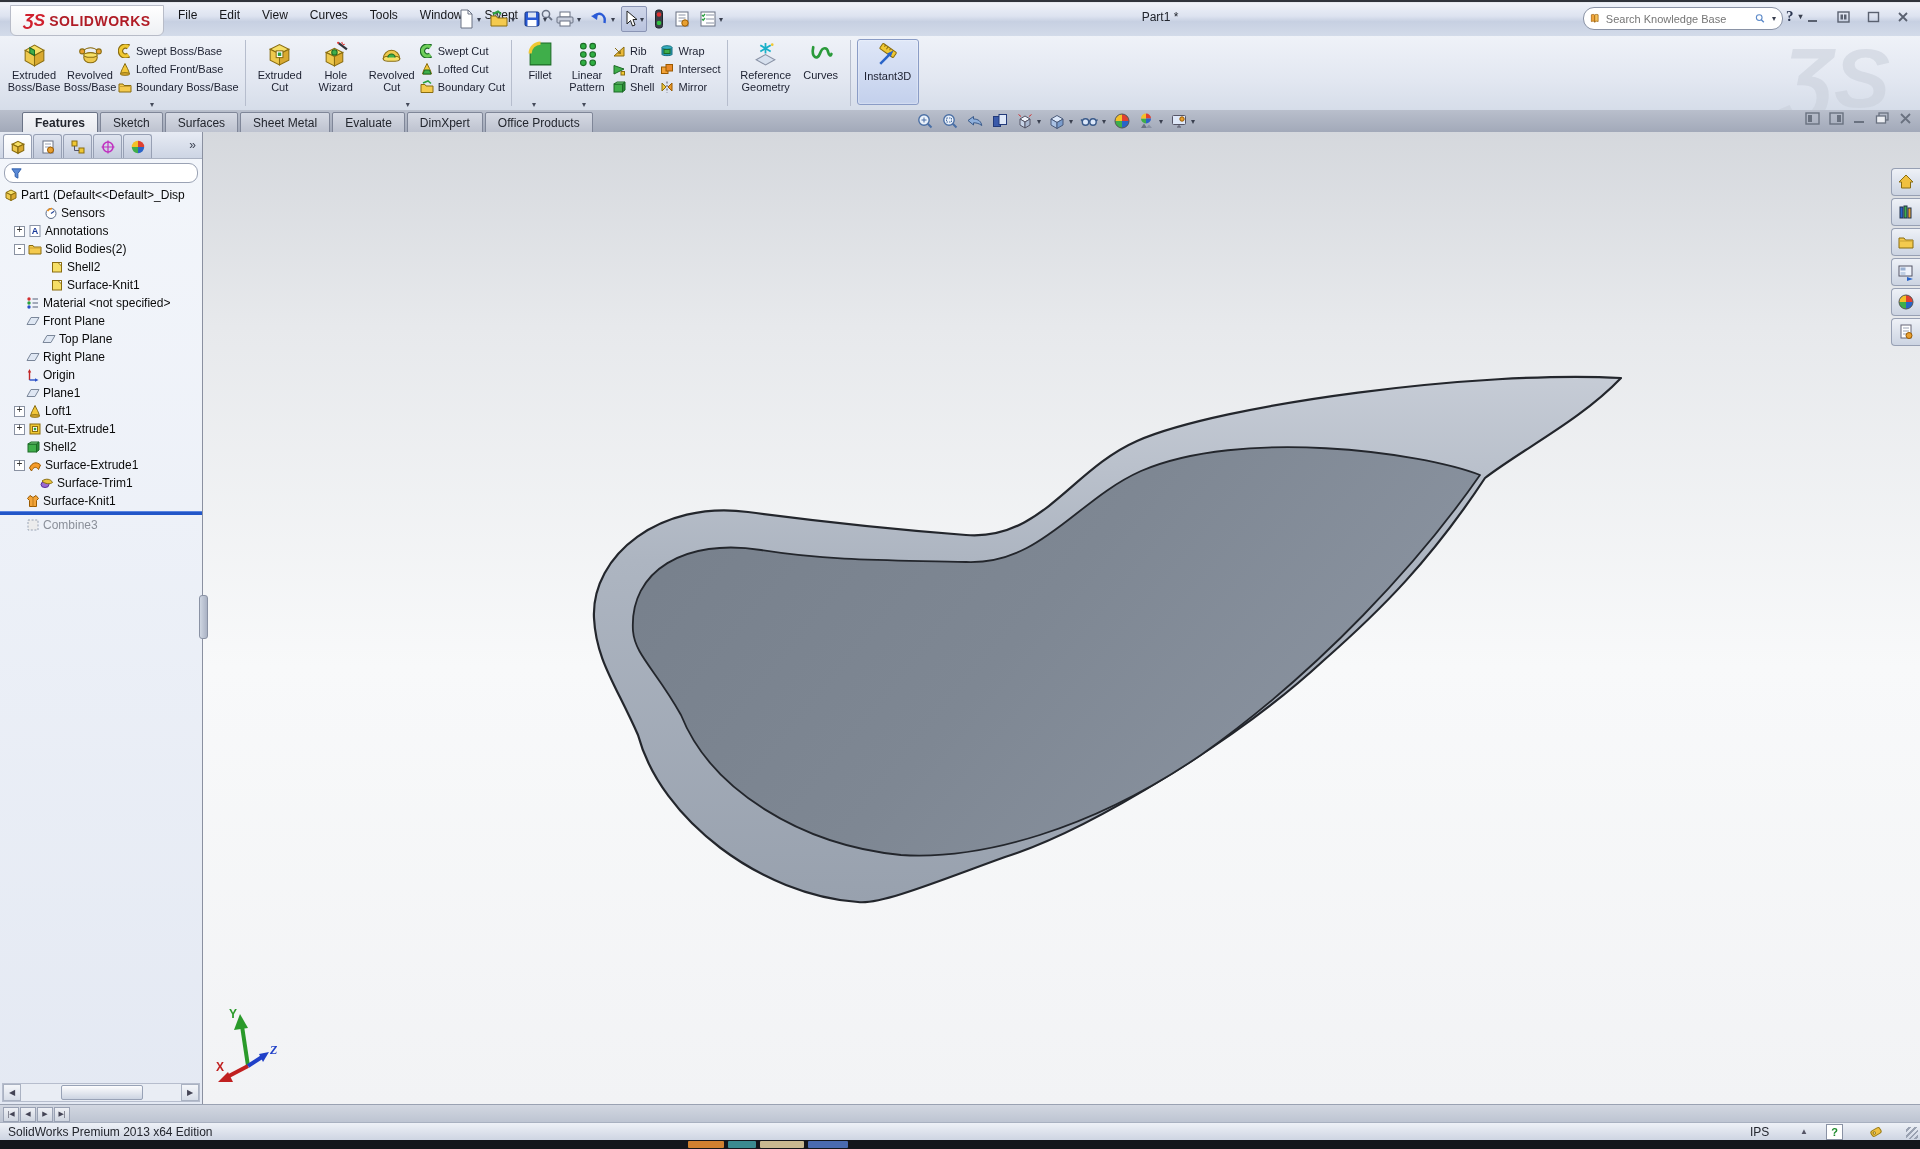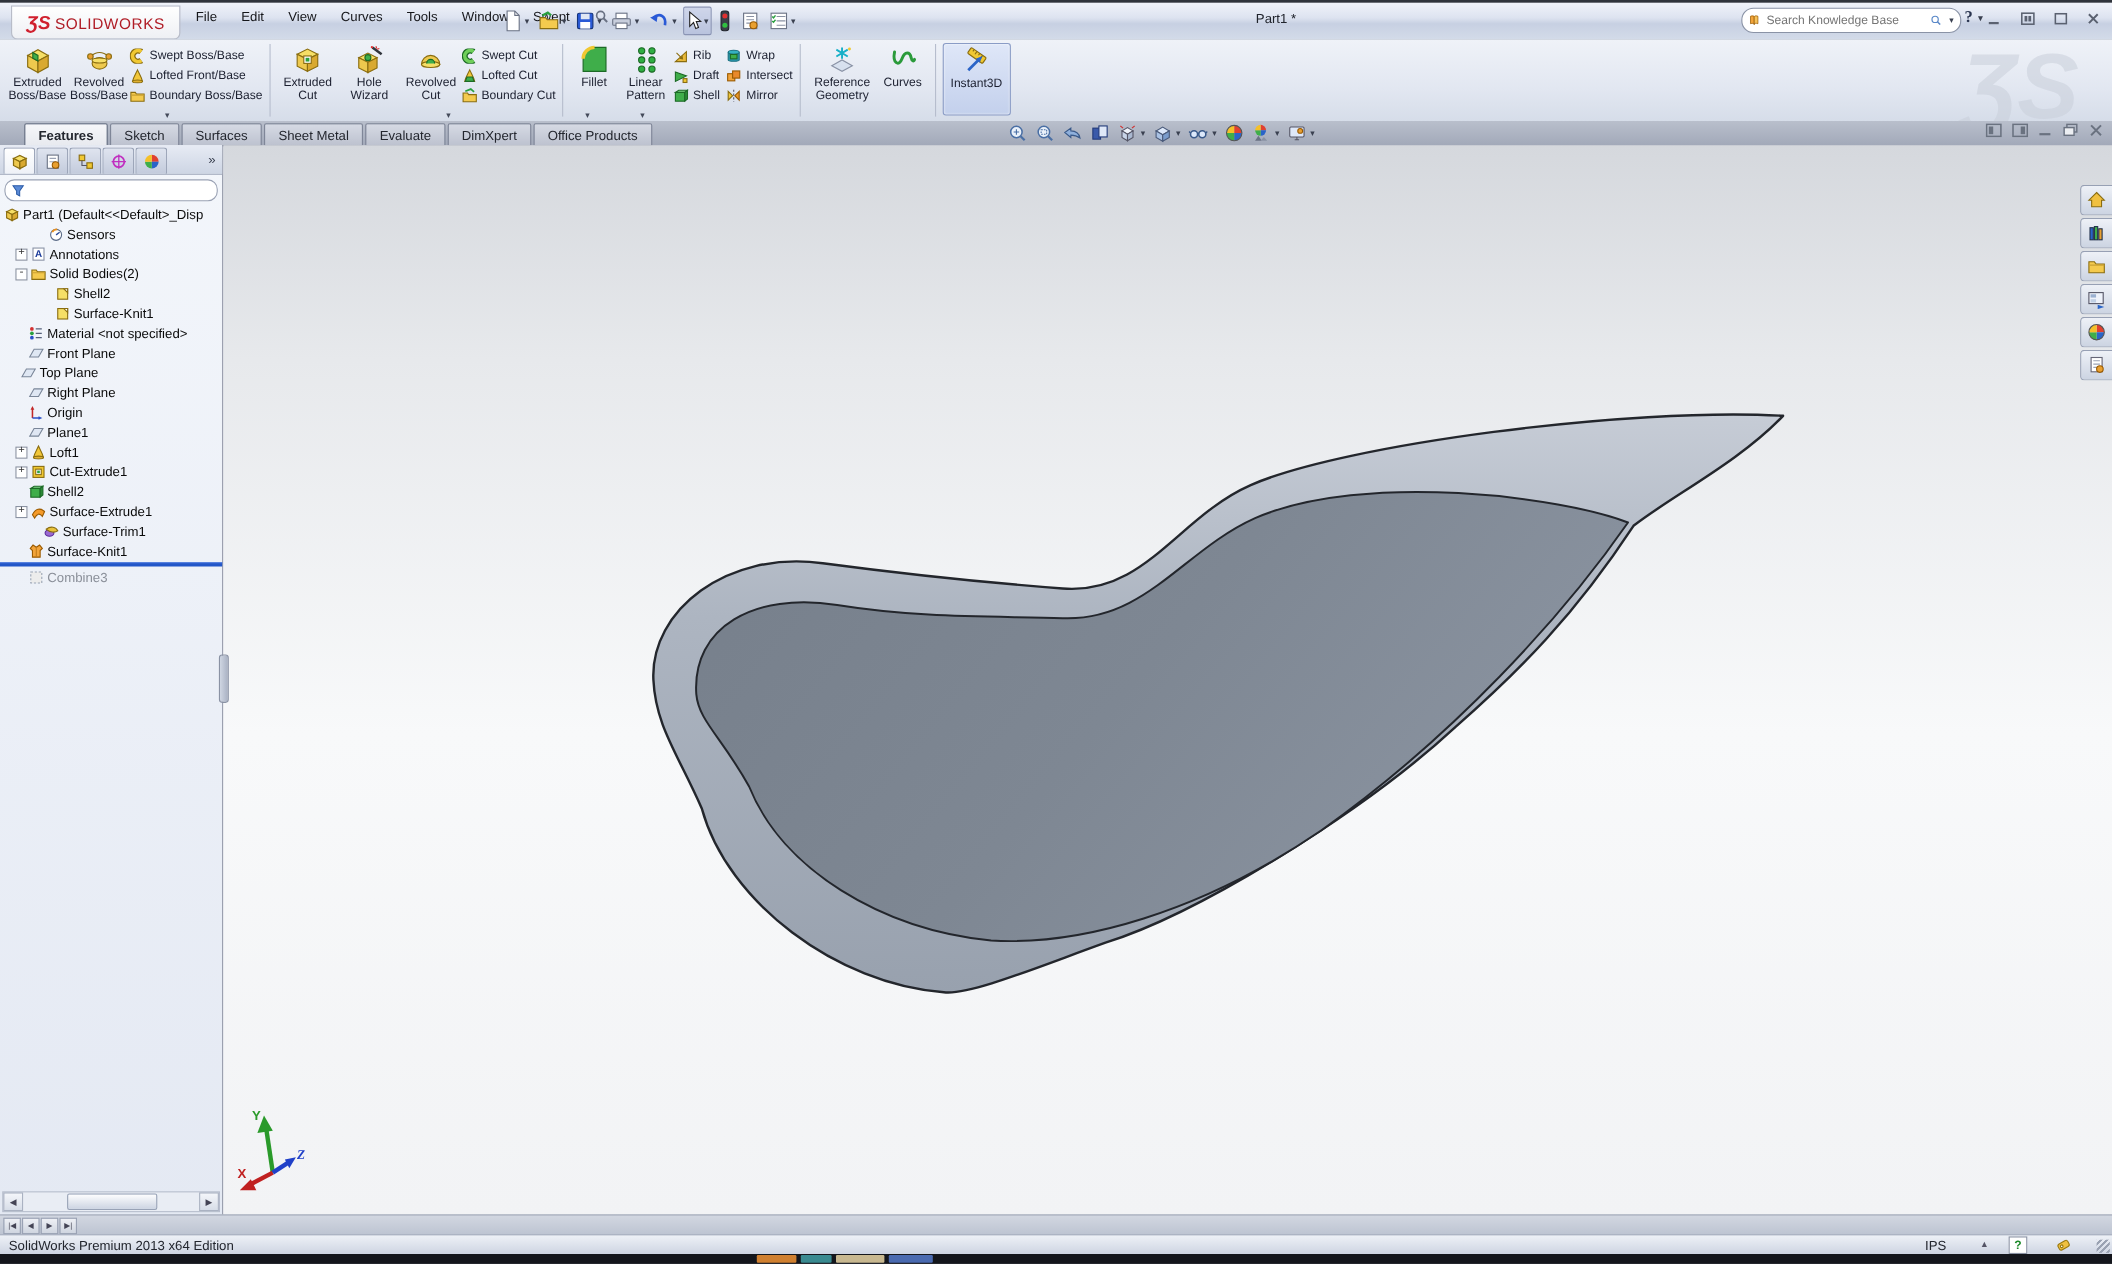--- a/index.html
+++ b/index.html
@@ -6,21 +6,21 @@
     font-family:"Liberation Sans",sans-serif;background:#20242c;}
   .win{position:absolute;inset:0;background:#dfe3ec;}
   svg{display:block}
   
   .titlebar{position:absolute;left:0;top:0;right:0;height:36px;
     background:linear-gradient(#30343c 0%,#30343c 6%,#f0f3fa 7%,#dde3f0 45%,#c7d0e2 60%,#d3dbe9 100%);
     border-bottom:1px solid #9aa2b4;}
   .logo{position:absolute;left:10px;top:5px;width:152px;height:29px;background:linear-gradient(#ffffff,#eef0f4);
     border:1px solid #b8bcc8;border-radius:0 0 6px 6px;display:flex;align-items:center;justify-content:center;gap:4px;}
   .logo .mark{color:#d0202e;font-weight:bold;font-style:italic;font-size:17px;}
-  .logo .name{color:#b01c26;font-weight:normal;font-size:14px;letter-spacing:.5px;}
+  .logo .name{color:#b01c26;font-weight:bold;font-size:14px;letter-spacing:.5px;}
   .menubar{position:absolute;left:178px;top:8px;display:flex;gap:22px;font-size:12px;color:#15161a;align-items:center;}
   .menubar span{cursor:default}
   .qat{position:absolute;left:455px;top:6px;display:flex;align-items:center;gap:4px;}
   .qbtn{display:flex;align-items:center;height:24px;padding:0 2px;}
   .qbtn.pressed{background:linear-gradient(#cfd6ea,#b9c3de);border:1px solid #8a94b4;border-radius:2px;}
   .dd{font-size:8px;color:#3a4050;margin-left:2px;}
   .doc-title{position:absolute;left:1070px;top:10px;width:180px;text-align:center;font-size:12px;color:#20242c;}
   .search{position:absolute;left:1583px;top:7px;width:186px;height:21px;background:#fff;border:1px solid #8a93a6;
     border-radius:11px;display:flex;align-items:center;padding:0 6px;gap:5px;}
   .search input{border:none;outline:none;flex:1;font-size:11px;color:#777;font-family:"Liberation Sans",sans-serif;background:transparent;}
@@ -690,21 +690,21 @@
           </svg>
         <span class="tl">Material &lt;not specified&gt;</span>
       </div>
       <div class="trow" style="padding-left:14px">
         <span class="exp"></span>
         <svg class="tic" viewBox="0 0 14 14">
             <polygon points="1,10.5 5,3.5 13,3.5 9,10.5" fill="rgba(150,180,215,0.18)" stroke="#7a8699"></polygon>
           </svg>
         <span class="tl">Front Plane</span>
       </div>
-      <div class="trow" style="padding-left:7px">
+      <div class="trow" style="padding-left:30px">
         <span class="exp"></span>
         <svg class="tic" viewBox="0 0 14 14">
             <polygon points="1,10.5 5,3.5 13,3.5 9,10.5" fill="rgba(150,180,215,0.18)" stroke="#7a8699"></polygon>
           </svg>
         <span class="tl">Top Plane</span>
       </div>
       <div class="trow" style="padding-left:14px">
         <span class="exp"></span>
         <svg class="tic" viewBox="0 0 14 14">
             <polygon points="1,10.5 5,3.5 13,3.5 9,10.5" fill="rgba(150,180,215,0.18)" stroke="#7a8699"></polygon>

